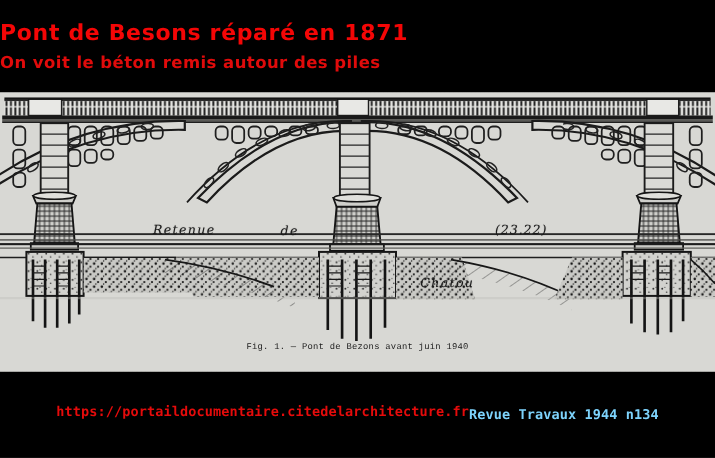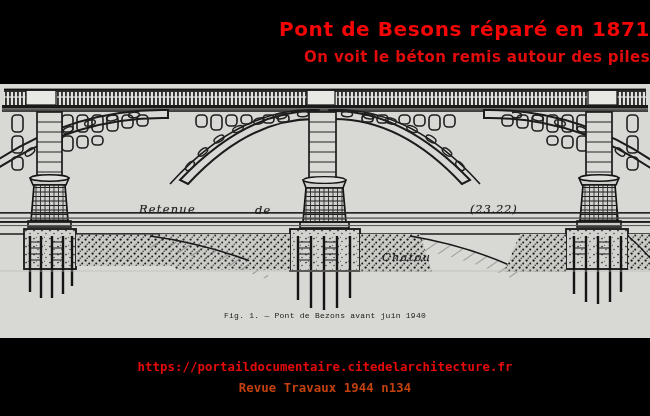--- a/index.html
+++ b/index.html
@@ -12,21 +12,21 @@
   #page{
     position:absolute;inset:0;
     width:650px;height:416px;
     background:#000000;
   }
 
   
   .caption-top{
     position:absolute;left:0;top:0;width:650px;height:84px;
     background:#000;
-    display:flex;flex-direction:column;align-items:flex-end;justify-content:center;
+    display:flex;flex-direction:column;align-items:flex-start;justify-content:center;
   }
   .title-main{
     color:#f40606;
     font-family:"DejaVu Sans","Liberation Sans",sans-serif;
     font-weight:bold;
     font-size:20px;
     letter-spacing:0.6px;
     line-height:1.1;
     margin:0 0 9px 0;
     white-space:nowrap;
@@ -68,50 +68,50 @@
     font-family:"DejaVu Serif","Liberation Serif",serif;
     font-style:italic;
     font-size:11.5px;
     letter-spacing:1.2px;
     white-space:nowrap;
     text-shadow:0 0 1px rgba(0,0,0,.35);
   }
   #hw-retenue{left:139px;top:118px;}
   #hw-de{left:255px;top:119px;}
   #hw-chatou{left:382px;top:118px;margin-top:48px;}
-  #hw-level{left:470px;top:118px;letter-spacing:.8px;}
+  #hw-level{left:450px;top:118px;letter-spacing:.8px;}
 
   
   .fig-caption{
     position:absolute;left:0;top:227px;width:650px;
     text-align:center;
     color:#1a1a1a;
     font-family:Liberation Mono, monospace;
     font-size:8px;
     letter-spacing:.25px;
     white-space:nowrap;
   }
 
   
   .caption-bottom{
     position:absolute;left:0;top:338px;width:650px;height:78px;
     background:#000;
-    display:flex;flex-direction:column;align-items:center;justify-content:center;
+    display:flex;align-items:center;justify-content:center;
   }
   .src-url{
     color:#e50b0b;
     font-family:"DejaVu Sans Mono","Liberation Mono",monospace;
     font-weight:bold;
     font-size:12.3px;
     letter-spacing:.1px;
     margin:0 0 7px 0;
     white-space:nowrap;
   }
   .src-rev{
-    color:#c2410c;
+    color:#7dd3fc;
     font-family:"DejaVu Sans Mono","Liberation Mono",monospace;
     font-weight:bold;
     font-size:12.3px;
     letter-spacing:.1px;
     margin:0;
     white-space:nowrap;
   }
 </style>
 </head>
 <body>

